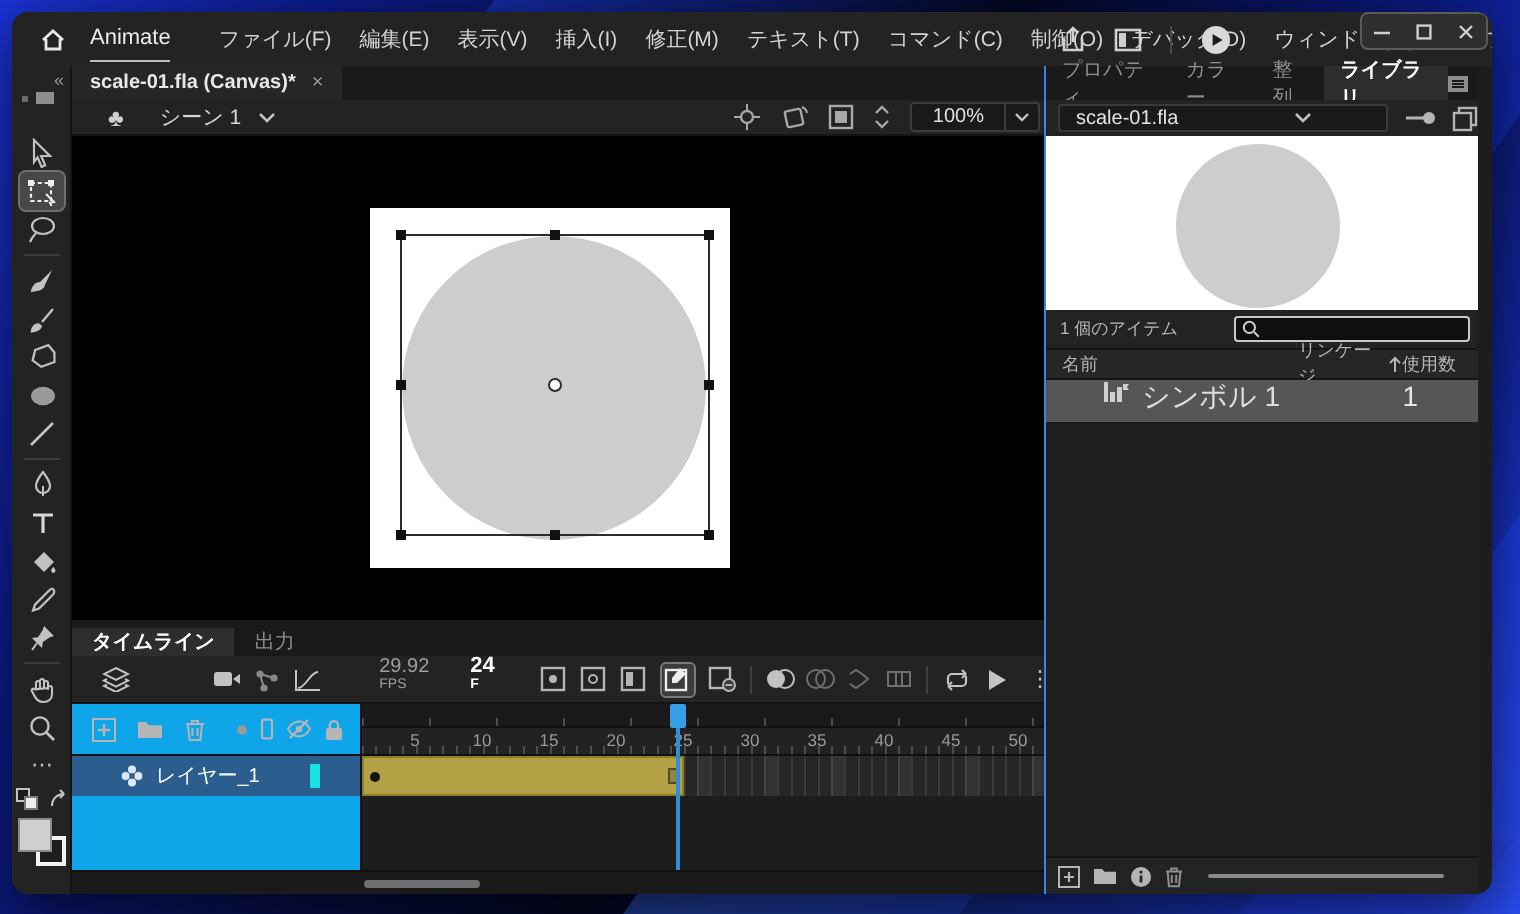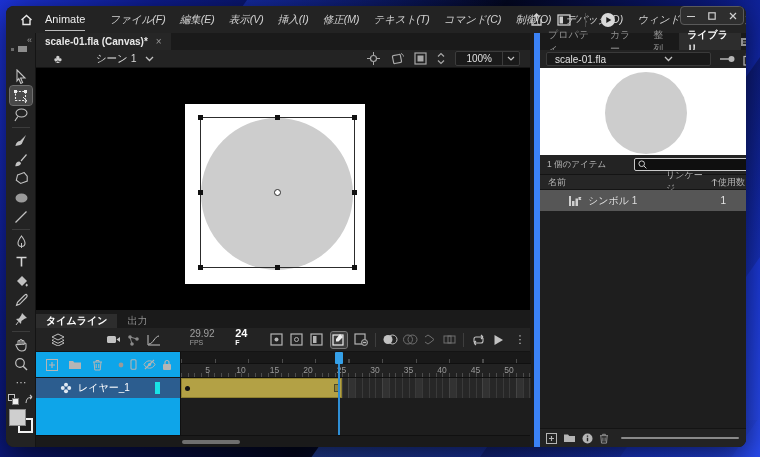--- a/index.html
+++ b/index.html
@@ -13,21 +13,21 @@
 
   .appwin { position:absolute; left:6px; top:6px; width:740px; height:441px; background:#1d1d1d;
     border-radius:8px; overflow:hidden; box-shadow:0 8px 30px rgba(0,0,0,.6); font-size:11px; color:#d6d6d6; }
 
   
   .titlebar { position:absolute; left:0; top:0; width:740px; height:27px; background:#232323; display:flex; align-items:center; }
   .home { margin-left:14px; }
   .appname { margin-left:12px; color:#ededed; font-size:11px; position:relative; padding-bottom:2px;text-align:center; }
   .appname::after { content:""; position:absolute; left:0; right:0; bottom:-4px; height:1px; background:#bdbdbd; }
   .menus { display:flex; margin-left:18px; gap:2px; }
-  .menus span { padding:3px 6px; color:#d2d2d2; white-space:nowrap; font-size:10.5px;font-style:italic; }
+  .menus span { padding:3px 6px; color:#d2d2d2; white-space:nowrap; font-size:10.5px; }
   .tb-right { position:absolute; right:130px; top:0; height:27px; display:flex; align-items:center; gap:14px; }
   .tb-div { width:1px; height:14px; background:#4a4a4a; }
   .winctl { position:absolute; right:2px; top:0; width:64px; height:19px; background:#2e2e2e; border:1px solid #5a5a5a; border-radius:4px; display:flex; }
   .winctl div { flex:1; display:flex; align-items:center; justify-content:center; color:#cfcfcf; }
 
   
   .toolstrip { position:absolute; left:0; top:27px; width:30px; height:414px; background:#232323; border-right:1px solid #141414; }
   .collapse { position:absolute; top:2px; right:3px; color:#9a9a9a; font-size:9px; }
   .toolgrip { position:absolute; top:13px; left:5px; display:flex; gap:4px; align-items:center; }
   .toolgrip i { display:block; } .tg1{width:3px;height:3px;background:#6a6a6a;} .tg2{width:9px;height:6px;background:#8d8d8d;}
@@ -39,21 +39,21 @@
   .chips { position:relative; width:24px; height:24px; margin-top:4px; }
   .chip-stroke { position:absolute; right:0; bottom:0; width:15px; height:15px; background:#1d1d1d; border:2px solid #f2f2f2; }
   .chip-fill { position:absolute; left:0; top:0; width:17px; height:17px; background:#cfcfcf; border:1px solid #8a8a8a; }
 
   
   .tabbar { position:absolute; left:30px; top:27px; width:494px; height:17px; background:#1a1a1a; display:flex; }
   .doc-tab { background:#262626; color:#e8e8e8; font-size:10px; display:flex; align-items:center; gap:8px; padding:0 9px; font-weight:bold; }
   .doc-tab .x { color:#9a9a9a; font-weight:normal; }
   .editbar { position:absolute; left:30px; top:44px; width:494px; height:18px; background:#232323; display:flex; align-items:center; border-bottom:1px solid #141414; }
   .scene-ic { margin-left:18px; color:#cfcfcf; font-size:12px; }
-  .scene-lbl { margin-left:34px; color:#d8d8d8; font-size:10.5px; }
+  .scene-lbl { margin-left:18px; color:#d8d8d8; font-size:10.5px; }
   .editbar .chev { margin-left:8px; }
   .eb-right { position:absolute; right:10px; display:flex; align-items:center; gap:10px; }
   .zoombox { display:flex; align-items:center; background:#1a1a1a; border:1px solid #3c3c3c; border-radius:2px; height:15px; }
   .zoombox .zv { padding:0 10px; font-size:10px; color:#e0e0e0; }
   .zoombox .zc { border-left:1px solid #3c3c3c; padding:0 4px; height:100%; display:flex; align-items:center; }
 
   .stage { position:absolute; left:30px; top:62px; width:494px; height:242px; background:#000; }
   .artboard { position:absolute; left:149px; top:36px; width:180px; height:180px; background:#ffffff; }
   .circle { position:absolute; left:16px; top:14px; width:152px; height:152px; border-radius:50%; background:#cdcdcd; }
   .xformbox { position:absolute; left:15px; top:13px; width:155px; height:151px; border:1px solid #2c2c2c; }
@@ -96,39 +96,39 @@
   .tween-span { position:absolute; left:0; top:0; width:161px; height:20px; background:#b3a145; border:1px solid #8e7f2f; }
   .kf-dot { position:absolute; left:3px; top:50%; margin-top:-2.5px; width:5px; height:5px; border-radius:50%; background:#141414; }
   .span-end { position:absolute; right:2px; top:50%; margin-top:-4px; width:5px; height:8px; border:1px solid #4c4a2a; background:rgba(0,0,0,.18); }
   .tl-empty { position:absolute; left:0; top:46px; width:350px; height:37px; background:#1d1d1d; }
   .playhead-line { position:absolute; left:157px; top:0; width:2px; height:83px; background:#2f8fd6; }
   .playhead-head { position:absolute; left:154px; top:0; width:8px; height:12px; background:#35a0e8; border-radius:1px; }
   .tl-scroll { position:absolute; left:0; top:125px; width:494px; height:12px; background:#1a1a1a; border-top:1px solid #101010; }
   .tl-thumb { position:absolute; left:146px; top:4px; width:58px; height:4px; background:#6f6f6f; border-radius:2px; }
 
   
-  .rpanel { position:absolute; left:528px; top:27px; width:216px; height:414px; background:#232323; border-left:6px solid #3b82f6; }
+  .rpanel { position:absolute; left:516px; top:27px; width:216px; height:414px; background:#232323; border-left:1px solid #3b82f6; }
   .rp-tabs { position:absolute; left:0; top:0; width:216px; height:17px; background:#1a1a1a; display:flex; align-items:center; }
   .rp-tab { padding:0 8px; font-size:10px; color:#8f8f8f; height:17px; display:flex; align-items:center; }
   .rp-tab.active { background:#2d2d2d; color:#fff; font-weight:bold; }
   .rp-menu { margin-left:auto; margin-right:5px; display:flex; align-items:center; gap:5px; }
   .docrow { position:absolute; left:0; top:17px; width:216px; height:18px; display:flex; align-items:center; background:#232323; }
   .docdd { margin-left:6px; width:166px; height:14px; background:#1a1a1a; border:1px solid #3a3a3a; border-radius:2px;
     display:flex; align-items:center; font-size:10px; color:#e3e3e3; }
   .docdd span { margin-left:8px; flex:1; }
   .preview { position:absolute; left:0; top:35px; width:216px; height:87px; background:#ffffff; overflow:hidden; }
   .pcircle { position:absolute; left:65px; top:4px; width:82px; height:82px; border-radius:50%; background:#cdcdcd; }
   .countrow { position:absolute; left:0; top:124px; width:216px; height:16px; display:flex; align-items:center; }
   .countrow .cnt { margin-left:7px; font-size:8.5px; color:#b9b9b9; }
   .searchbox { position:absolute; right:4px; top:1px; width:118px; height:13px; background:#0f0f0f; border:1px solid #c9c9c9; border-radius:2px; display:flex; align-items:center; }
   .searchbox input { background:transparent; border:none; outline:none; color:#ddd; font-size:9px; width:96px; }
   .listhdr { position:absolute; left:0; top:141px; width:216px; height:16px; background:#262626; border-top:1px solid #141414; border-bottom:1px solid #141414; display:flex; align-items:center; font-size:9px; color:#b5b5b5; }
   .listhdr .c1 { margin-left:8px; flex:1; } .listhdr .c2 { width:52px; display:flex; gap:2px; } .listhdr .c3 { width:38px; }
   .listbody { position:absolute; left:0; top:157px; width:216px; height:238px; background:#1e1e1e; }
-  .libitem { height:21px; background:#565656; display:flex; align-items:center; color:#dedede; font-size:10px; }
+  .libitem { height:21px; background:#565656; display:flex; color:#dedede; font-size:14px; }
   .libitem .sic { margin-left:28px; margin-right:6px; display:flex; }
   .libitem .use { margin-left:auto; margin-right:30px; color:#e6e6e6; }
   .libfooter { position:absolute; left:0; top:395px; width:216px; height:19px; background:#232323; border-top:1px solid #141414; display:flex; align-items:center; gap:6px; padding-left:6px; }
   .hline { width:118px; height:2px; background:#8a8a8a; border-radius:1px; margin-left:6px; }
 
   .ic { display:inline-flex; align-items:center; justify-content:center; }
   svg { display:block; }
 </style>
 </head>
 <body>

